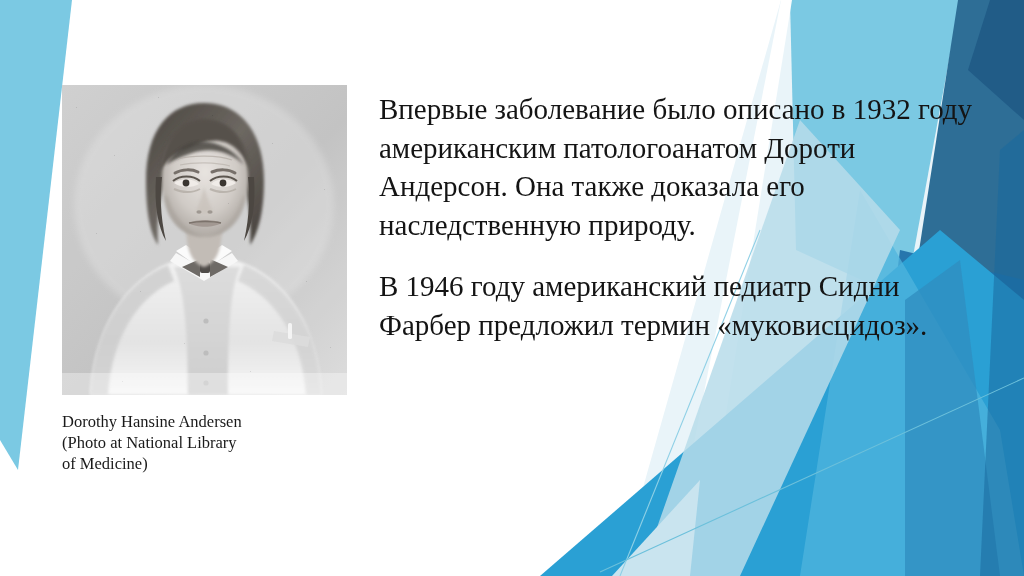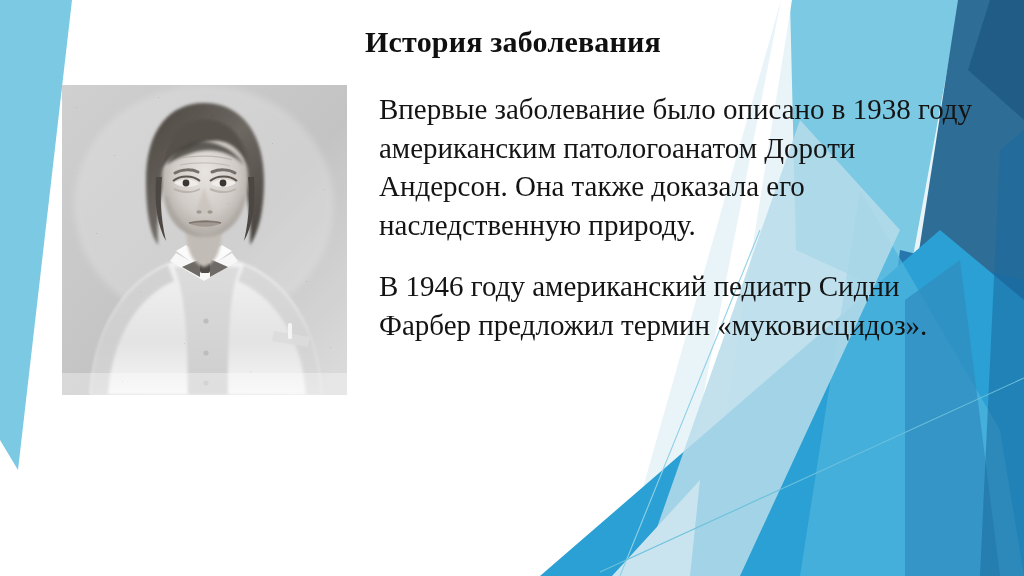--- a/index.html
+++ b/index.html
@@ -235,21 +235,23 @@
         <rect x="244" y="196" width="1" height="1"></rect>
           <rect x="268" y="262" width="1" height="1"></rect>
         <rect x="60" y="296" width="1" height="1"></rect>
           <rect x="166" y="118" width="1" height="1"></rect>
       </g>
 
       <rect x="0" y="288" width="285" height="22" fill="#ffffff" opacity="0.35"></rect>
     </svg>
   </div>
 
-
-  <div id="slide-title">История заболевания</div>
+  <div id="photo-caption">Dorothy Hansine Andersen
+(Photo at National Library
+of Medicine)</div>
+
 
   <div id="body-text">
-    <p>Впервые заболевание было описано в 1938 году американским патологоанатом Дороти Андерсон. Она также доказала его наследственную природу.</p>
+    <p>Впервые заболевание было описано в 1932 году американским патологоанатом Дороти Андерсон. Она также доказала его наследственную природу.</p>
     <p class="gap">В 1946 году американский педиатр Сидни Фарбер предложил термин «муковисцидоз».</p>
   </div>
 
 </div>
 
 </body></html>

